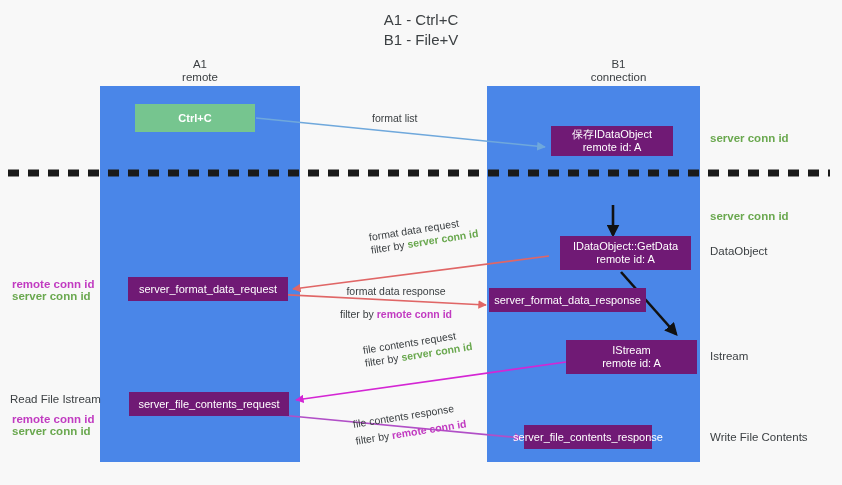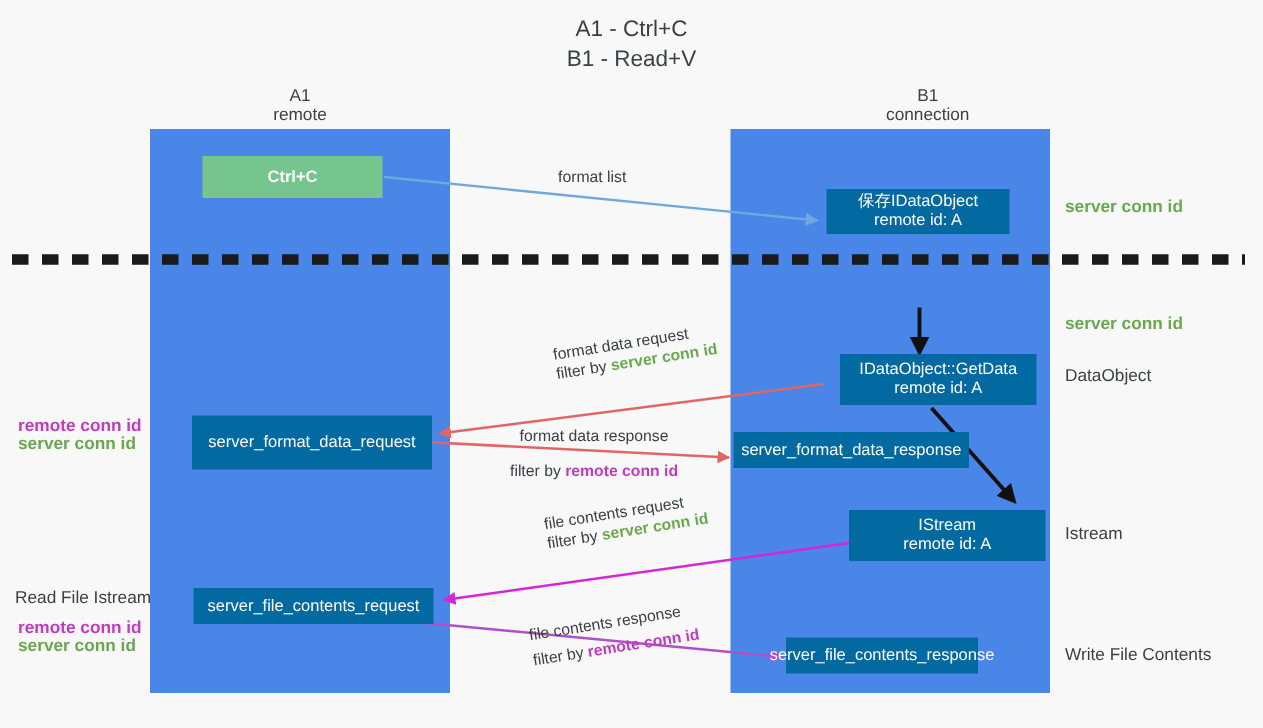--- a/index.html
+++ b/index.html
@@ -47,21 +47,21 @@
     flex-direction: column;
     align-items: center;
     justify-content: center;
     color: #ffffff;
     font-size: 11px;
     line-height: 13px;
     text-align: center;
     padding: 2px 4px;
   }
   .node.green  { background: #76c58f; font-weight: bold; }
-  .node.orange { background: #0369a1; }
+  .node.orange { background: #701a75; }
   .node .ln { display: block; white-space: nowrap; }
 
   
   .ann {
     font-size: 10.5px;
     line-height: 13px;
     white-space: nowrap;
     color: #3c4043;
   }
   .ann.side { font-size: 11.5px; }
@@ -79,21 +79,21 @@
     pointer-events: none;
   }
 </style>
 </head>
 <body>
 
 <div id="stage">
 
   <div class="abs title">
     <div>A1 - Ctrl+C</div>
-    <div>B1 - Read+V</div>
+    <div>B1 - File+V</div>
   </div>
 
   <div class="abs lane-head" style="left:100px; top:58px; width:200px;">
     <span>A1</span>
     <span class="l2">remote</span>
   </div>
   <div class="abs lane-head" style="left:512px; top:58px; width:213px;">
     <span>B1</span>
     <span class="l2">connection</span>
   </div>
@@ -150,21 +150,21 @@
   <div class="abs node orange" style="left:549px; top:236px; width:131px; height:34px;margin-left:11px;">
     <span class="ln">IDataObject::GetData</span>
     <span class="ln">remote id: A</span>
   </div>
 
   <div class="abs node orange" style="left:566px; top:340px; width:131px; height:34px;">
     <span class="ln">IStream</span>
     <span class="ln">remote id: A</span>
   </div>
 
-  <div class="abs node orange" style="left:128px; top:277px; width:160px; height:36px;">
+  <div class="abs node orange" style="left:128px; top:277px; width:160px; height:24px;">
     <span class="ln">server_format_data_request</span>
   </div>
 
   <div class="abs node orange" style="left:489px; top:288px; width:157px; height:24px;">
     <span class="ln">server_format_data_response</span>
   </div>
 
   <div class="abs node orange" style="left:129px; top:392px; width:160px; height:24px;">
     <span class="ln">server_file_contents_request</span>
   </div>

